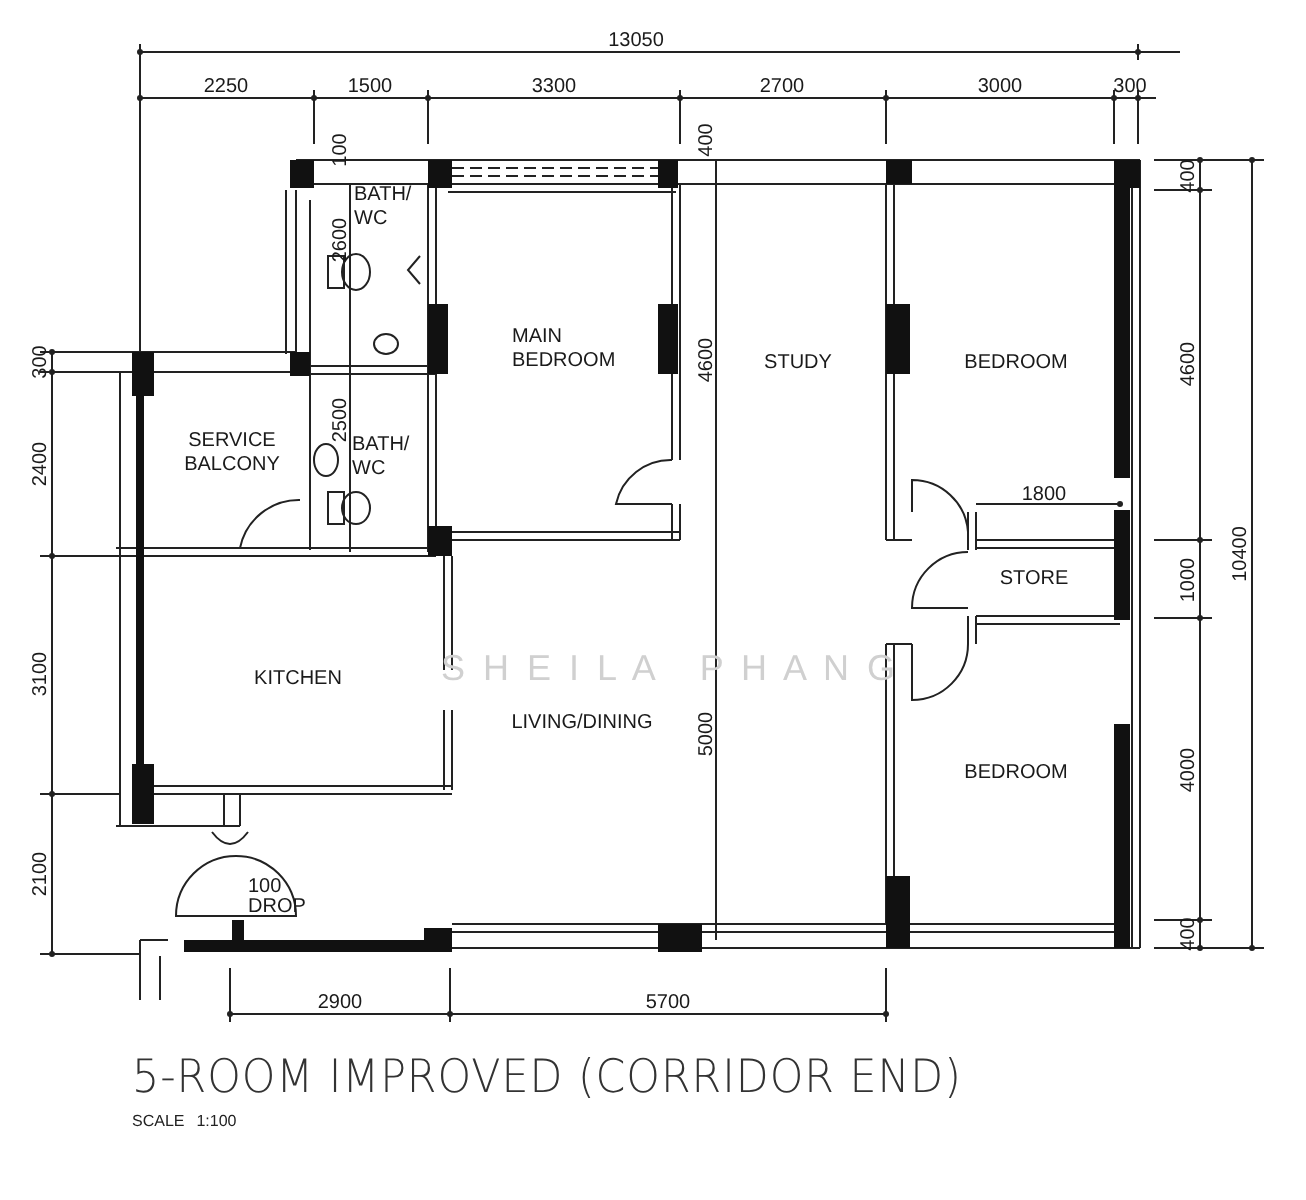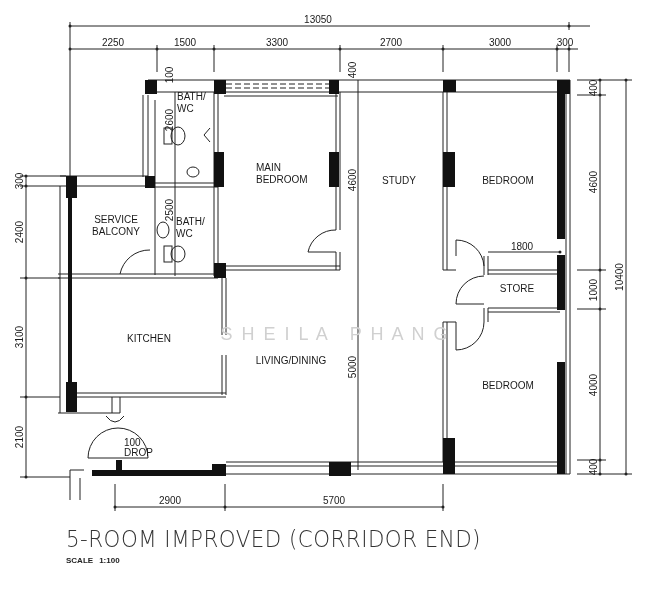--- a/index.html
+++ b/index.html
@@ -2,21 +2,21 @@
 <html><head>
 <meta charset="utf-8">
 <style>
   html,body{margin:0;padding:0;background:#ffffff;}
   body{width:653px;height:600px;position:relative;overflow:hidden;font-family:"Liberation Sans",sans-serif;color:#1a1a1a;}
   #plan{position:absolute;left:0;top:0;}
   .dim{font-family:"Liberation Sans",sans-serif;font-size:10px;fill:#1a1a1a;}
   .room{font-family:"Liberation Sans",sans-serif;font-size:10px;fill:#1a1a1a;}
   .wm{font-family:"Liberation Sans",sans-serif;font-size:18px;fill:#d0d0d0;letter-spacing:2px;}
   #title{position:absolute;left:66px;top:526px;font-family:"DejaVu Sans",sans-serif;font-weight:200;font-size:23px;letter-spacing:0.5px;color:#333;transform:scaleX(0.93);transform-origin:left top;white-space:nowrap;}
-  #scale{position:absolute;left:66px;top:556px;font-size:8px;font-weight:bold;color:#222;}
+  #scale{position:absolute;left:66px;top:556px;font-size:8px;font-weight:normal;color:#222;}
   #scale span{margin-right:6px;}
 </style>
 </head>
 <body>
 
 <svg id="plan" width="653" height="600" viewBox="0 0 653 600">
 
   <g stroke="#222" stroke-width="1" fill="none">
     <line x1="70" y1="26" x2="590" y2="26"></line>
     <line x1="70" y1="49" x2="578" y2="49"></line>

